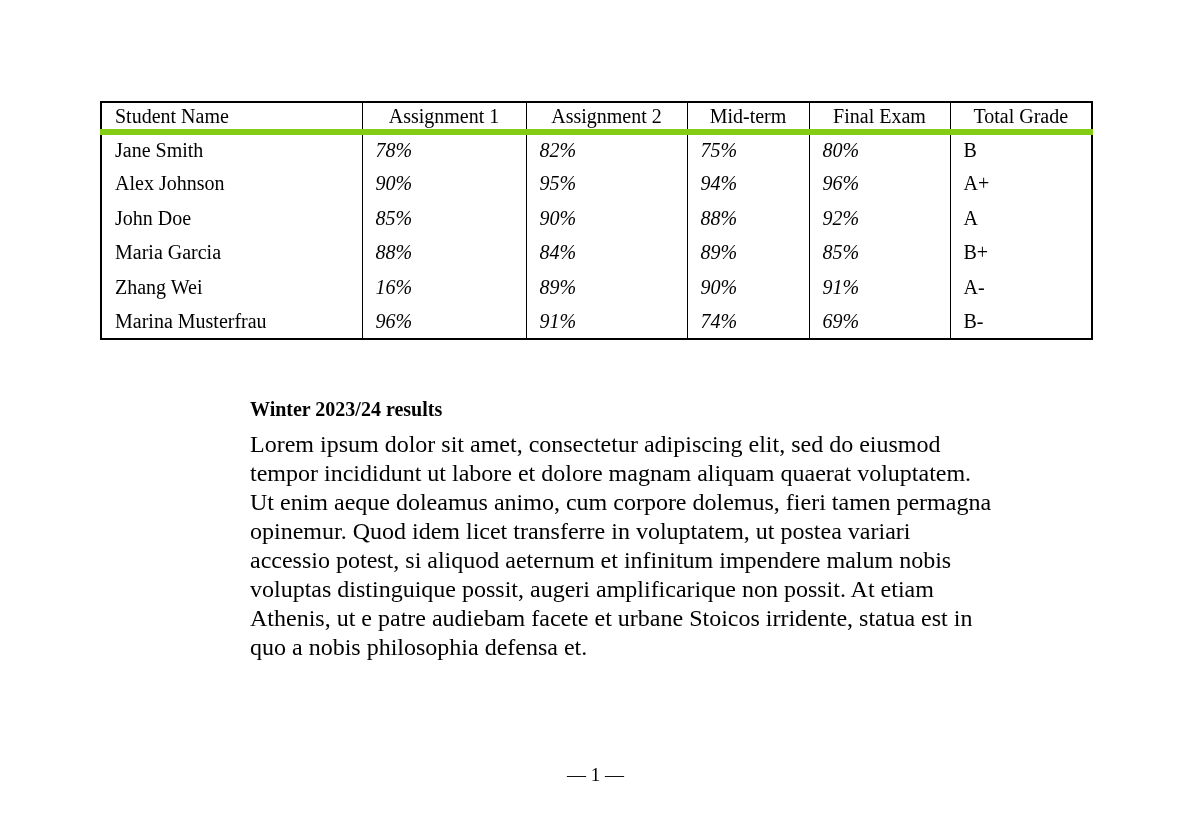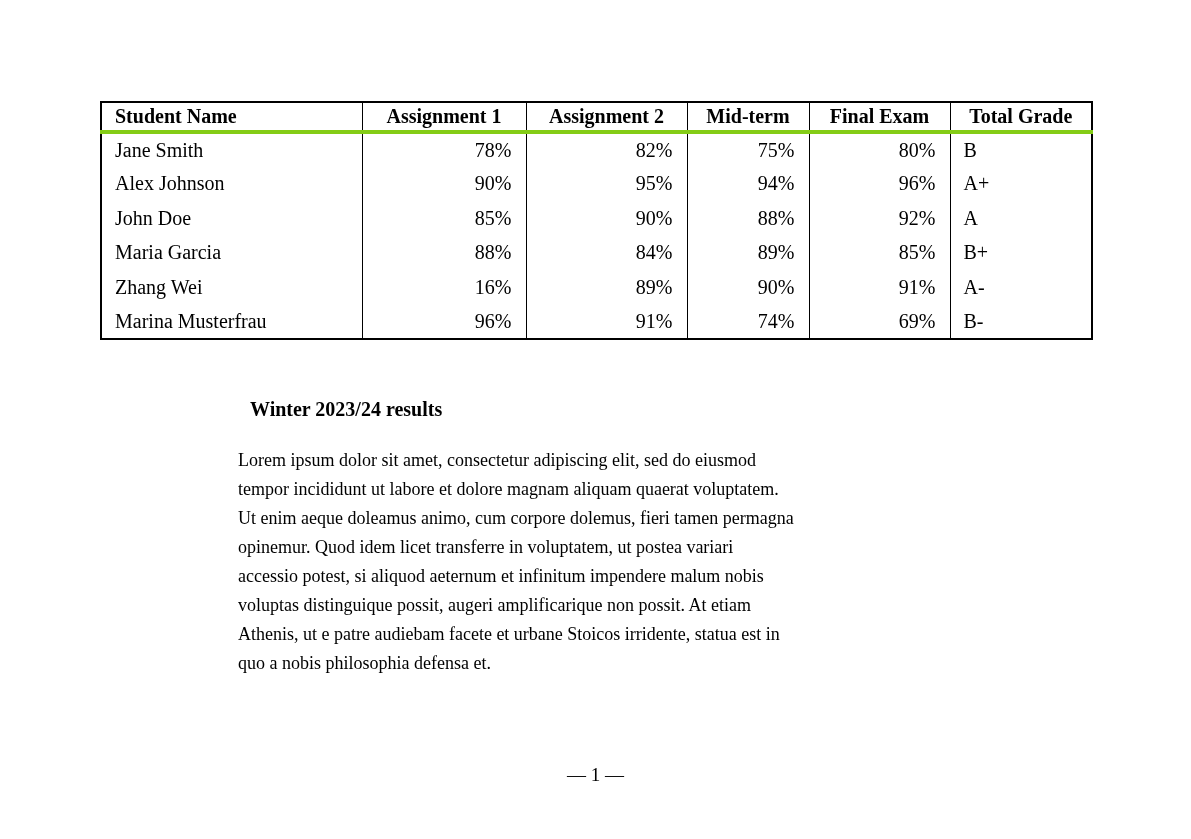--- a/index.html
+++ b/index.html
@@ -25,47 +25,46 @@
   table.grades th, table.grades td {
     font-size: 20px;
     padding: 0 13px;
     white-space: nowrap;
     overflow: hidden;
     vertical-align: middle;
   }
   table.grades thead tr { height: 30px; }
   table.grades tbody tr { height: 34.5px; }
   table.grades th {
-    font-weight: bold;
-    border-bottom: 4px solid #84cc16;
+    font-weight: normal;
+    border-bottom: 6px solid #84cc16;
     text-align: center;
   }
   table.grades th + th, table.grades td + td { border-left: 1.5px solid #000; }
   table.grades th.h-name { text-align: left; }
   table.grades td.c-name { text-align: left; margin-top: 33px; }
-  table.grades td.c-num { text-align: right; padding-right: 14px; }
+  table.grades td.c-num { text-align: left; padding-right: 14px; font-style: italic; }
   table.grades td.c-grade { text-align: left; }
 
   
   .section-heading {
     position: absolute;
     left: 250px;
     top: 393px;
     font-size: 20px;
     font-weight: bold;
     line-height: 33px;
     white-space: nowrap;
   }
   .paragraph {
     position: absolute;
-    left: 238px;
+    left: 250px;
     top: 430px;
     width: 710px;
-    font-size: 18px;
-    margin-top: 16px;
+    font-size: 24px;
   }
   .paragraph .line {
     line-height: 29px;
     white-space: nowrap;
   }
 
   
   .page-footer {
     position: absolute;
     left: 0;

